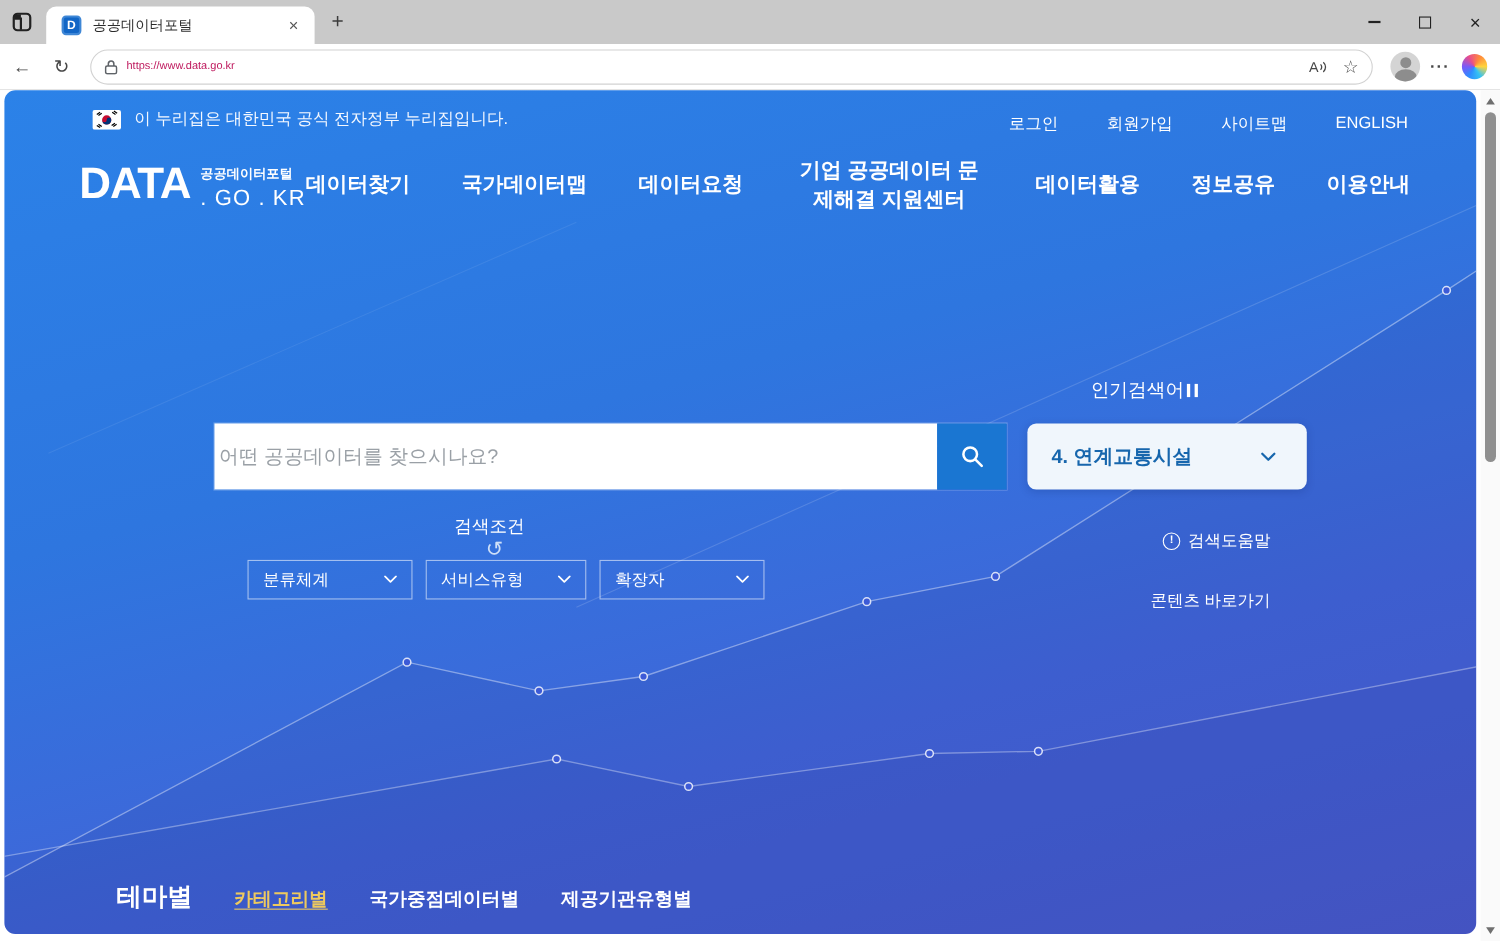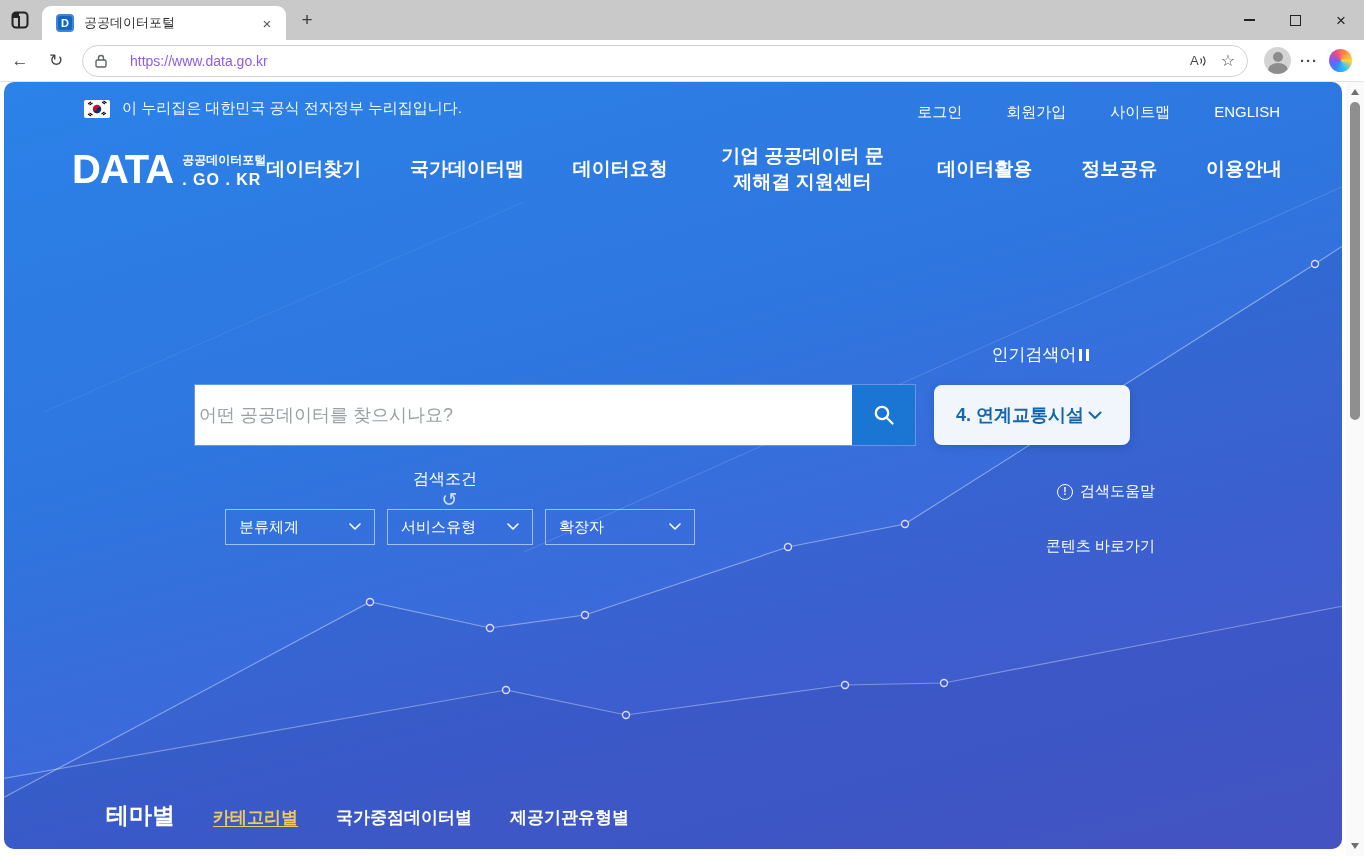--- a/index.html
+++ b/index.html
@@ -18,21 +18,21 @@
   .win-btn{width:46px;height:40px;display:grid;place-items:center;cursor:pointer;color:#222;}
   .glyph-min{width:11px;height:2px;background:#222;}
   .glyph-max{width:11px;height:11px;border:1.4px solid #222;}
   .glyph-close{font-size:17px;line-height:1;}
 
   .toolbar{position:absolute;top:40px;left:0;width:1364px;height:42px;background:#fff;border-bottom:1px solid #e2e2e2;display:flex;align-items:center;}
   .nav-icon{width:24px;height:24px;display:grid;place-items:center;font-size:17px;color:#474747;cursor:pointer;}
   .nav-icon.back{margin-left:8px;}
   .nav-icon.refresh{margin-left:12px;}
   .url-pill{flex:1;height:32px;margin:0 14px;border:1px solid #d2d2d2;border-radius:16px;display:flex;align-items:center;padding:0 12px;background:#fff;}
-  .url-text{flex:1;margin-left:23px;font-size:14px;color:#8b5cf6;}
+  .url-text{flex:1;margin-left:8px;font-size:10px;color:#be185d;}
   .pill-ico{display:grid;place-items:center;margin-left:12px;color:#474747;cursor:pointer;}
   .ra-wrap{display:flex;align-items:center;font-size:13px;color:#474747;cursor:pointer;}
   .star{font-size:16px;}
   .avatar{width:27px;height:27px;border-radius:50%;background:#d4d4d4;position:relative;overflow:hidden;cursor:pointer;margin-left:2px;}
   .avatar::before{content:"";position:absolute;left:8.5px;top:5px;width:10px;height:10px;border-radius:50%;background:#8d8d8d;}
   .avatar::after{content:"";position:absolute;left:3.5px;top:16px;width:20px;height:14px;border-radius:50%;background:#8d8d8d;}
   .more{width:24px;display:grid;place-items:center;font-size:15px;font-weight:bold;letter-spacing:1px;color:#474747;cursor:pointer;margin:0 6px;}
   .copilot{width:23px;height:23px;border-radius:50%;margin:0 12px 0 2px;cursor:pointer;background:conic-gradient(from 210deg,#2e8cff,#7a5af8,#e94d8a,#ff8a3d,#ffd43d,#35c3f3,#2e8cff);}
 
   
@@ -43,35 +43,35 @@
 
   .gov-banner{position:absolute;top:17px;left:80px;display:flex;align-items:center;gap:12px;font-size:15px;color:#f4f8ff;}
   .utility{position:absolute;top:21px;right:62px;display:flex;gap:44px;font-size:15px;}
   .utility span{cursor:pointer;white-space:nowrap;}
 
   .header-row{position:absolute;top:56px;left:68px;right:60px;height:62px;display:flex;align-items:center;}
   .logo{display:flex;align-items:flex-start;gap:9px;cursor:pointer;}
   .logo-main{font-size:40px;font-weight:bold;letter-spacing:-1px;line-height:1;}
   .logo-side{display:flex;flex-direction:column;margin-top:3px;}
   .logo-badge{font-size:12px;font-weight:bold;}
-  .logo-domain{font-size:16px;font-weight:bold;letter-spacing:1px;margin-top:2px;}
+  .logo-domain{font-size:20px;font-weight:normal;letter-spacing:1px;margin-top:2px;}
   .main-nav{flex:1;display:flex;justify-content:space-between;align-items:center;}
   .nav-item{font-size:19px;font-weight:bold;text-align:center;cursor:pointer;white-space:nowrap;line-height:1.35;}
   .nav-item.wide{white-space:normal;width:172px;}
 
   .popular-row{position:absolute;top:261px;left:923px;width:228px;display:flex;justify-content:center;align-items:center;font-size:17px;}
   .pause{display:flex;gap:4px;cursor:pointer;padding:2px;}
   .pause i{display:block;width:3px;height:12px;background:#fff;}
 
   .search-bar{position:absolute;top:303px;left:191px;width:720px;height:60px;display:flex;box-shadow:0 0 0 1px rgba(255,255,255,0.25);}
   .search-input{flex:1;height:60px;border:none;outline:none;padding:0 4px;font-size:18px;color:#333;font-family:inherit;}
   .search-input::placeholder{color:#9aa0a6;}
   .search-btn{width:63px;height:60px;background:#1a76d2;border:none;display:grid;place-items:center;cursor:pointer;}
 
-  .keyword-box{position:absolute;top:303px;left:930px;width:196px;height:60px;background:#f0f6fc;border-radius:8px;display:flex;align-items:center;justify-content:space-between;padding:0 28px 0 22px;color:#1766ad;font-weight:bold;font-size:18px;cursor:pointer;box-shadow:0 2px 8px rgba(0,30,90,.18);}
+  .keyword-box{position:absolute;top:303px;left:930px;width:254px;height:60px;background:#f0f6fc;border-radius:8px;display:flex;align-items:center;justify-content:space-between;padding:0 28px 0 22px;color:#1766ad;font-weight:bold;font-size:18px;cursor:pointer;box-shadow:0 2px 8px rgba(0,30,90,.18);}
 
   .cond-row{position:absolute;top:387px;left:191px;display:flex;align-items:center;height:36px;flex-direction:column;}
   .cond-label{font-size:16px;}
   .reset{margin-left:9px;font-size:19px;line-height:1;color:#cfe0f8;cursor:pointer;}
   .filters{display:flex;gap:12px;margin-left:30px;}
   .filter{height:36px;border:1px solid rgba(255,255,255,.55);display:flex;align-items:center;justify-content:space-between;padding:0 13px;font-size:15px;cursor:pointer;}
   .filter.w1{width:150px;}.filter.w2{width:146px;}.filter.w3{width:150px;}
 
   .help-row{position:absolute;top:400px;right:187px;display:flex;align-items:center;gap:7px;font-size:15px;cursor:pointer;}
   .info-ico{width:16px;height:16px;border:1.3px solid #fff;border-radius:50%;display:grid;place-items:center;font-size:10px;font-weight:bold;}

